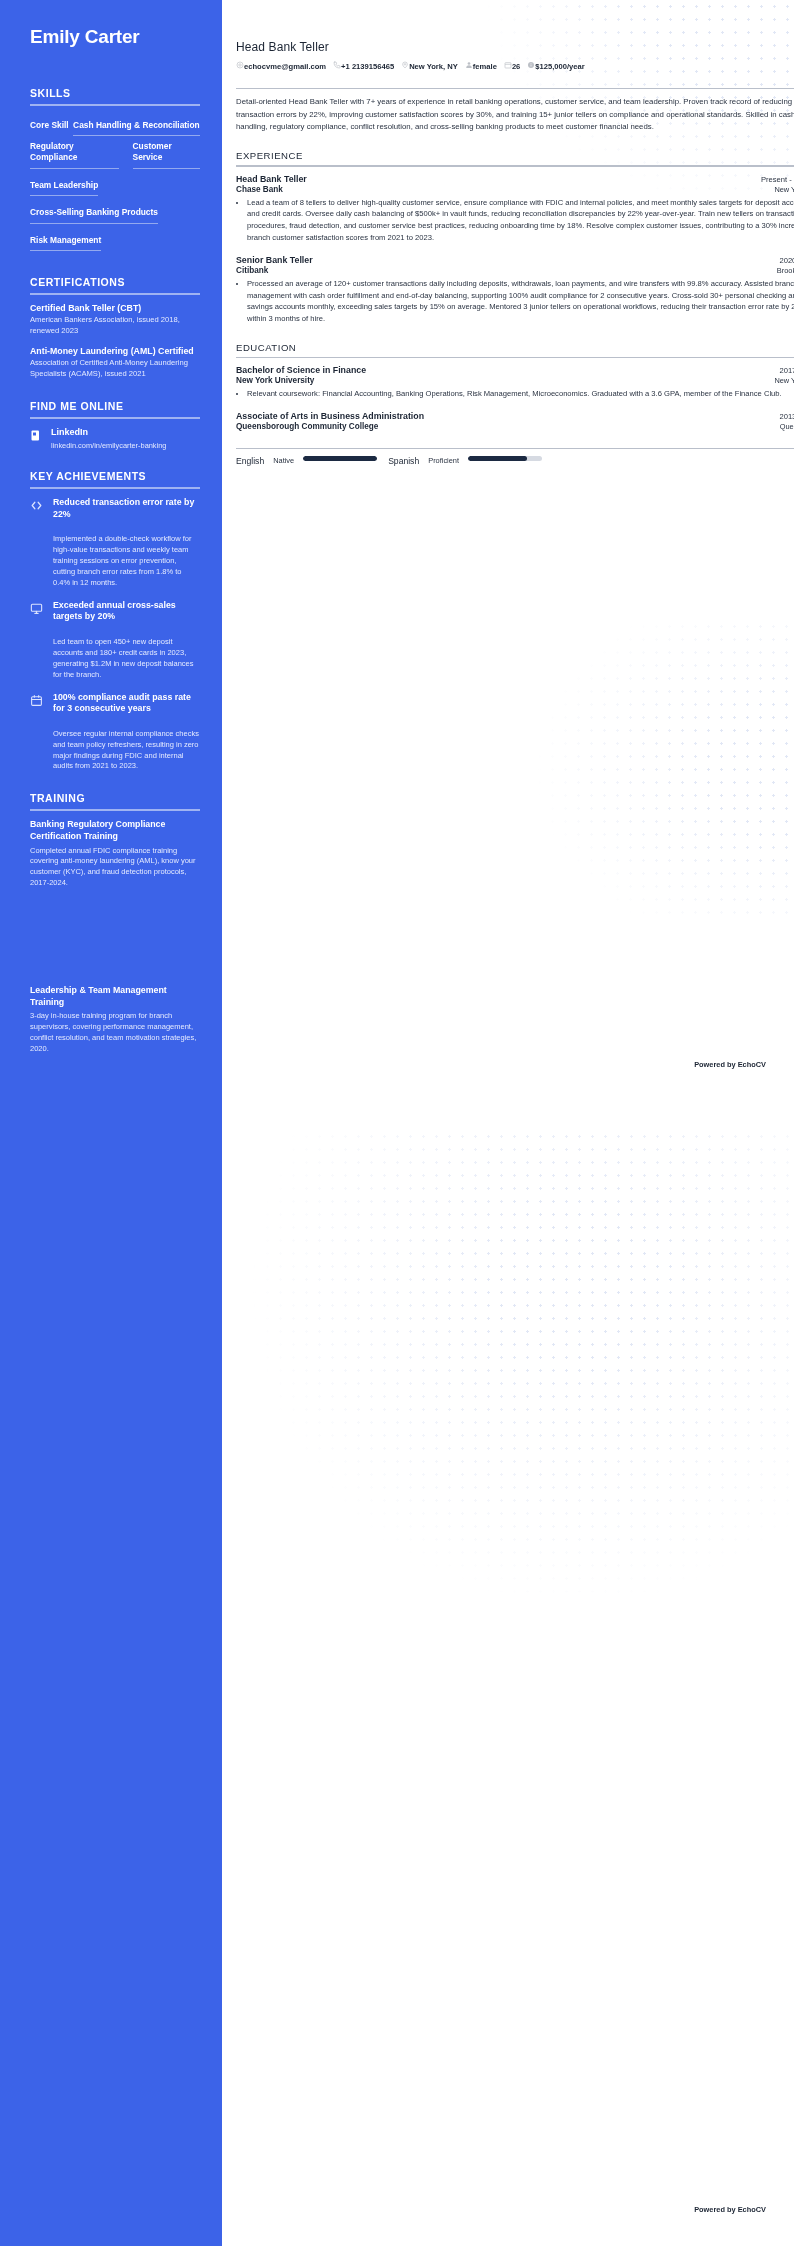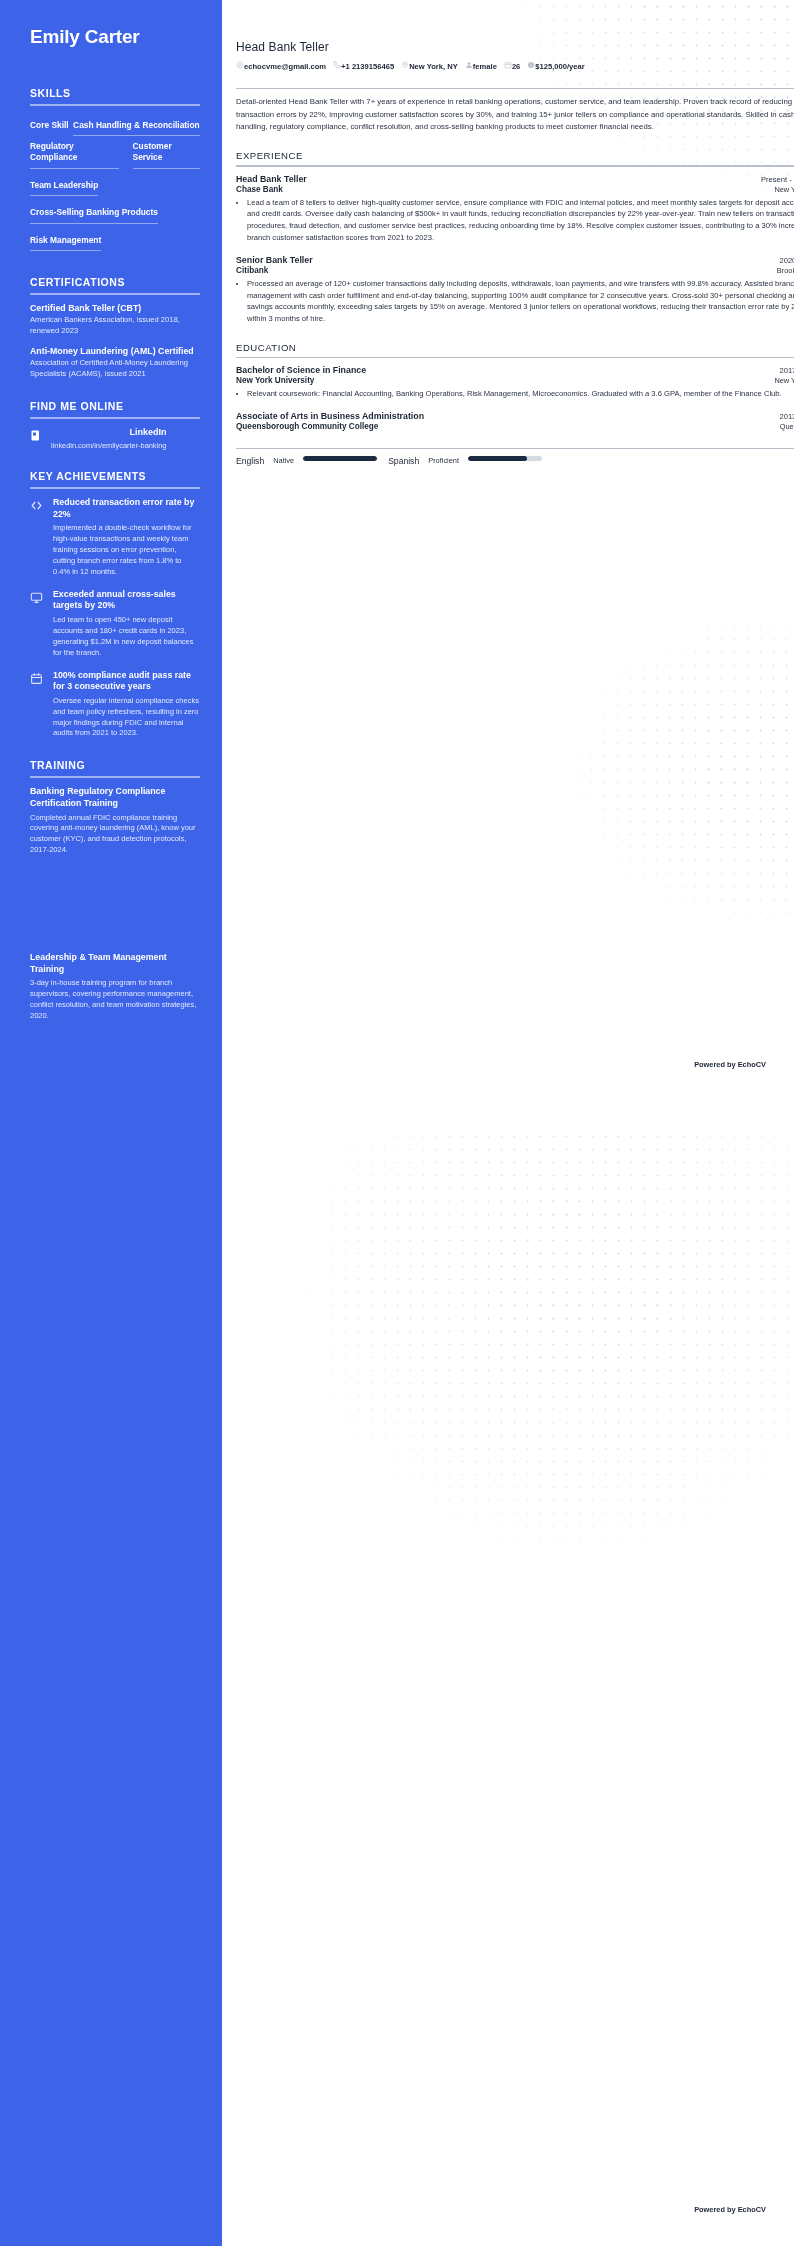--- a/index.html
+++ b/index.html
@@ -58,29 +58,29 @@
     padding-bottom: 4px; margin-bottom: 5px;
     border-bottom: 1px solid #93a9ef;
     display: inline-block;
   }
   .skill.lead { border-bottom: none; padding-bottom: 1px; margin-bottom: 1px; }
 
   .cert { margin-bottom: 9px; }
   .cert-title { font-size: 8.8px; font-weight: bold; line-height: 1.3; }
   .cert-sub { font-size: 7.6px; line-height: 1.42; color: #e4eaff; margin-top: 1px; }
 
-  .link-row { display: flex; gap: 9px; align-items: flex-start; margin-top: 2px; text-align: right; }
+  .link-row { display: flex; gap: 9px; align-items: flex-start; margin-top: 2px; }
   .link-icon { width: 12px; height: 13px; flex: 0 0 12px; margin-top: 1px; }
   .link-label { font-size: 9px; font-weight: bold; line-height: 1.2; }
   .link-url { font-size: 7.4px; color: #e4eaff; margin-top: 3px; line-height: 1.3; }
 
   .ach { display: flex; gap: 10px; margin-bottom: 11px; }
   .ach-icon { flex: 0 0 13px; width: 13px; height: 13px; margin-top: 1px; color:#dce4ff; }
   .ach-title { font-size: 8.8px; font-weight: bold; line-height: 1.32; }
-  .ach-desc { font-size: 7.5px; line-height: 1.45; color: #e4eaff; margin-top: 3px; }
+  .ach-desc { font-size: 7.5px; line-height: 1.45; color: #e4eaff; margin-top: 14px; }
 
   .tr-title { font-size: 8.8px; font-weight: bold; line-height: 1.32; }
   .tr-desc { font-size: 7.5px; line-height: 1.45; color: #e4eaff; margin-top: 3px; }
   .tr-block { margin-bottom: 8px; }
   .tr-gap { height: 88px; }
 
   
   .main {
     position: absolute; left: 222px; top: 12px;
     width: 634px; padding: 28px 36px 0 14px;

